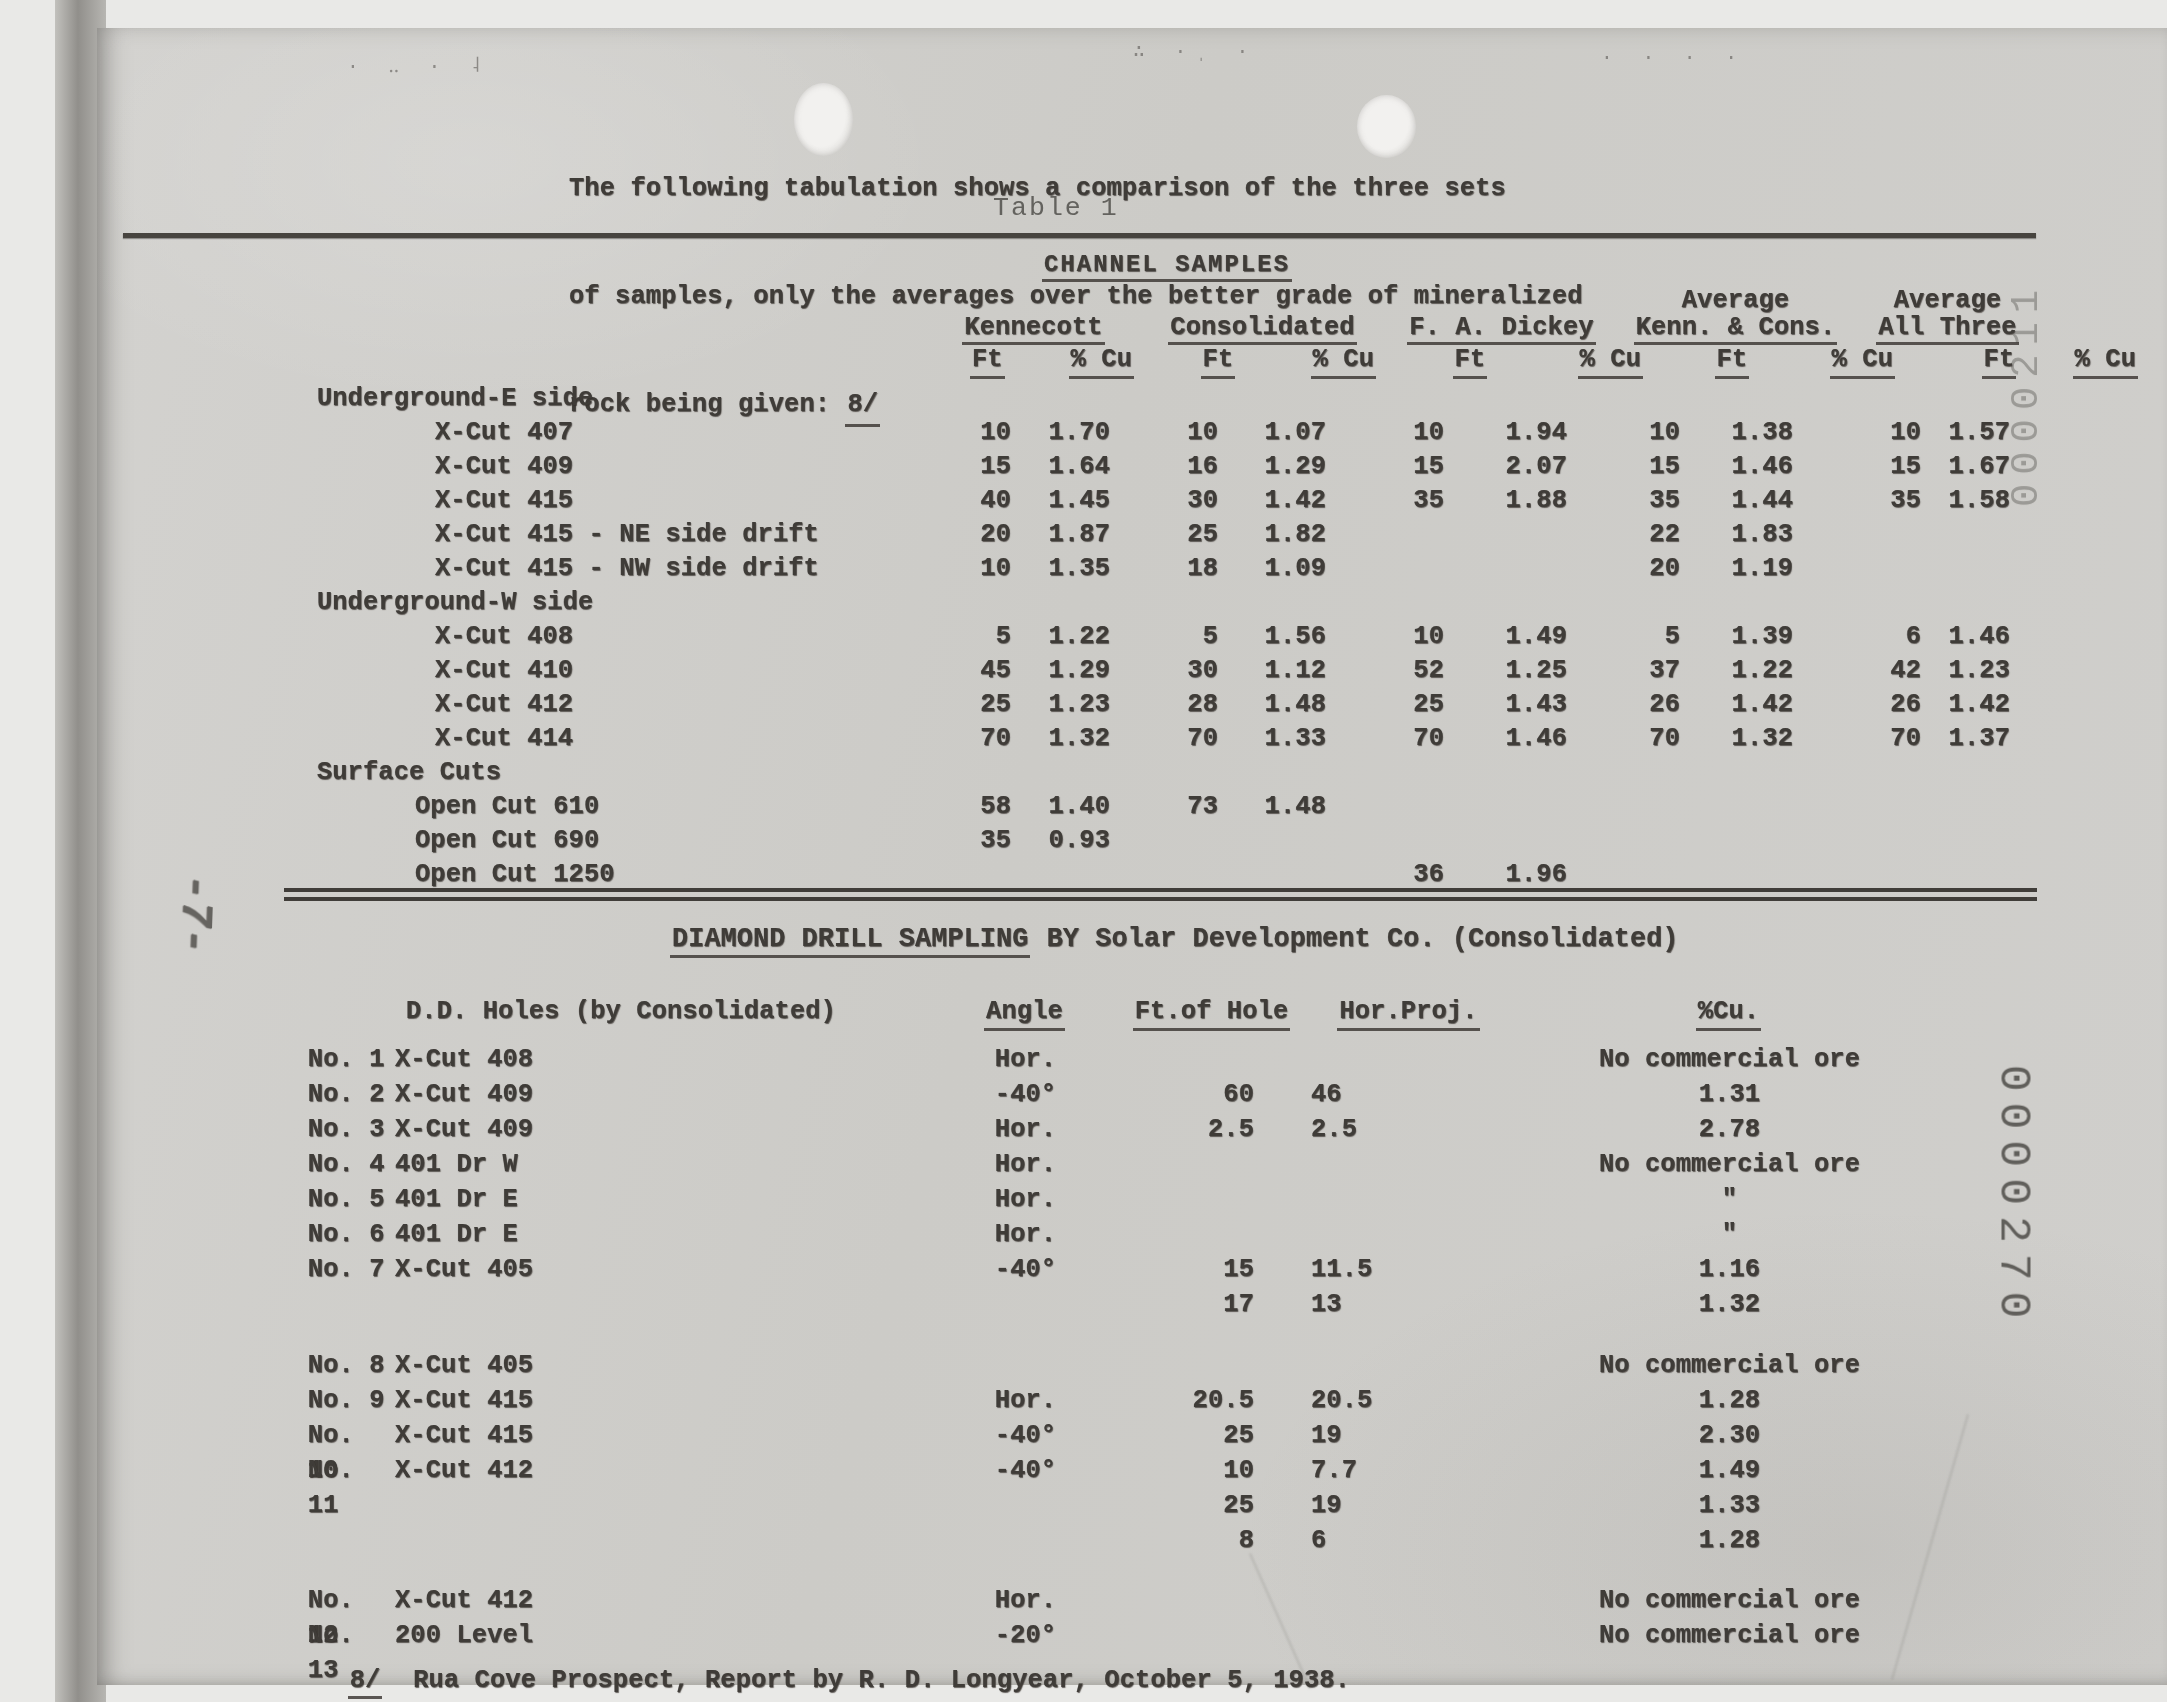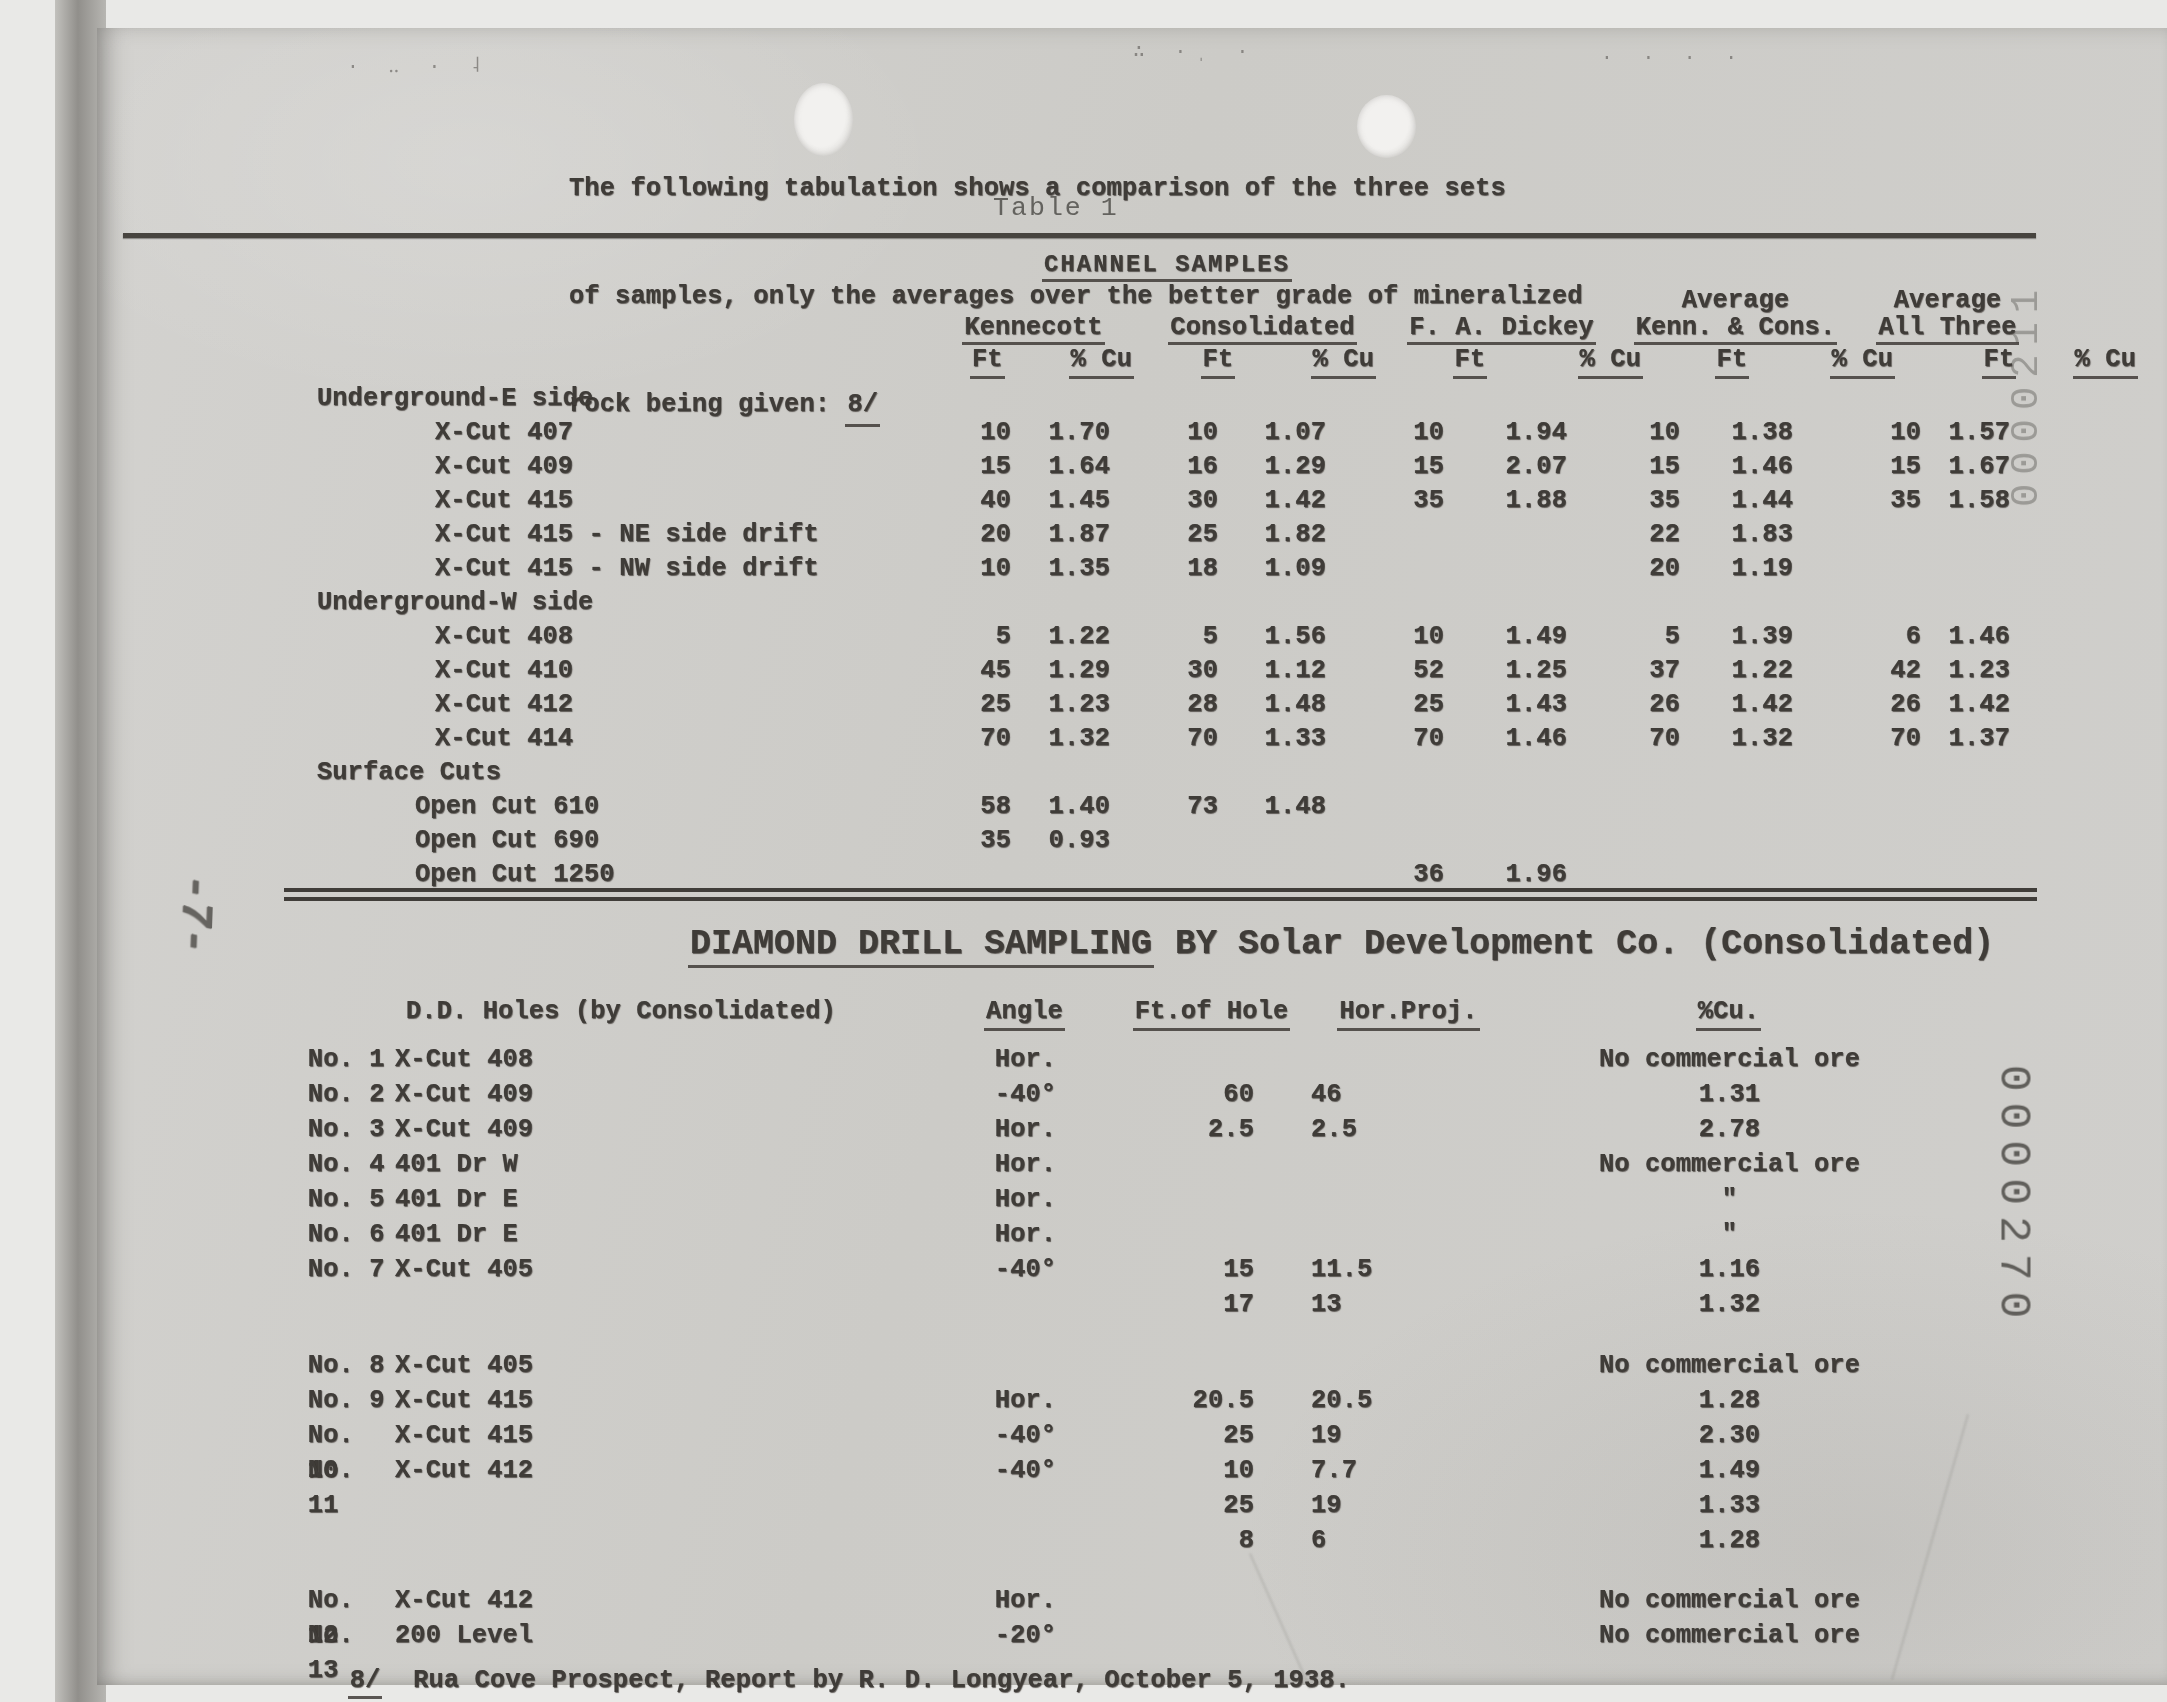--- a/index.html
+++ b/index.html
@@ -56,21 +56,21 @@
   .ch-head3 .hf{text-align:right;padding-right:21.7px;}
   .ch-head3 .hc{text-align:right;padding-right:2px;}
   .ch-row{display:grid;height:34px;line-height:34px;
     grid-template-columns:645px 54px 99px 108px 108px 118px 123px 113px 113px 128px 89px;}
   .ch-row span{text-align:right;}
   .ch-row .lbl{text-align:left;padding-left:123px;}
   .ch-row.group .lbl{padding-left:4.9px;}
   .ch-row.item2 .lbl{padding-left:103px;}
 
   
-  .dd-heading{left:688px;top:924px;font-size:35px;}
+  .dd-heading{left:670px;top:924px;font-size:27px;}
   .dr-table{left:296px;top:997px;width:1655px;font-size:25.6px;}
   .dr-head{display:grid;height:45px;line-height:29.6px;
     grid-template-columns:640px 177px 197px 197px 443px;}
   .dr-head .h-holes{text-align:center;padding-left:9.9px;}
   .dr-head span{text-align:center;}
   .dr-row{display:grid;height:35px;line-height:35px;
     grid-template-columns:99px 542px 177px 197px 197px 443px;}
   .dr-row .no{padding-left:11.8px;}
   .dr-row .angle{text-align:center;}
   .dr-row .ft{text-align:right;padding-right:57px;}

